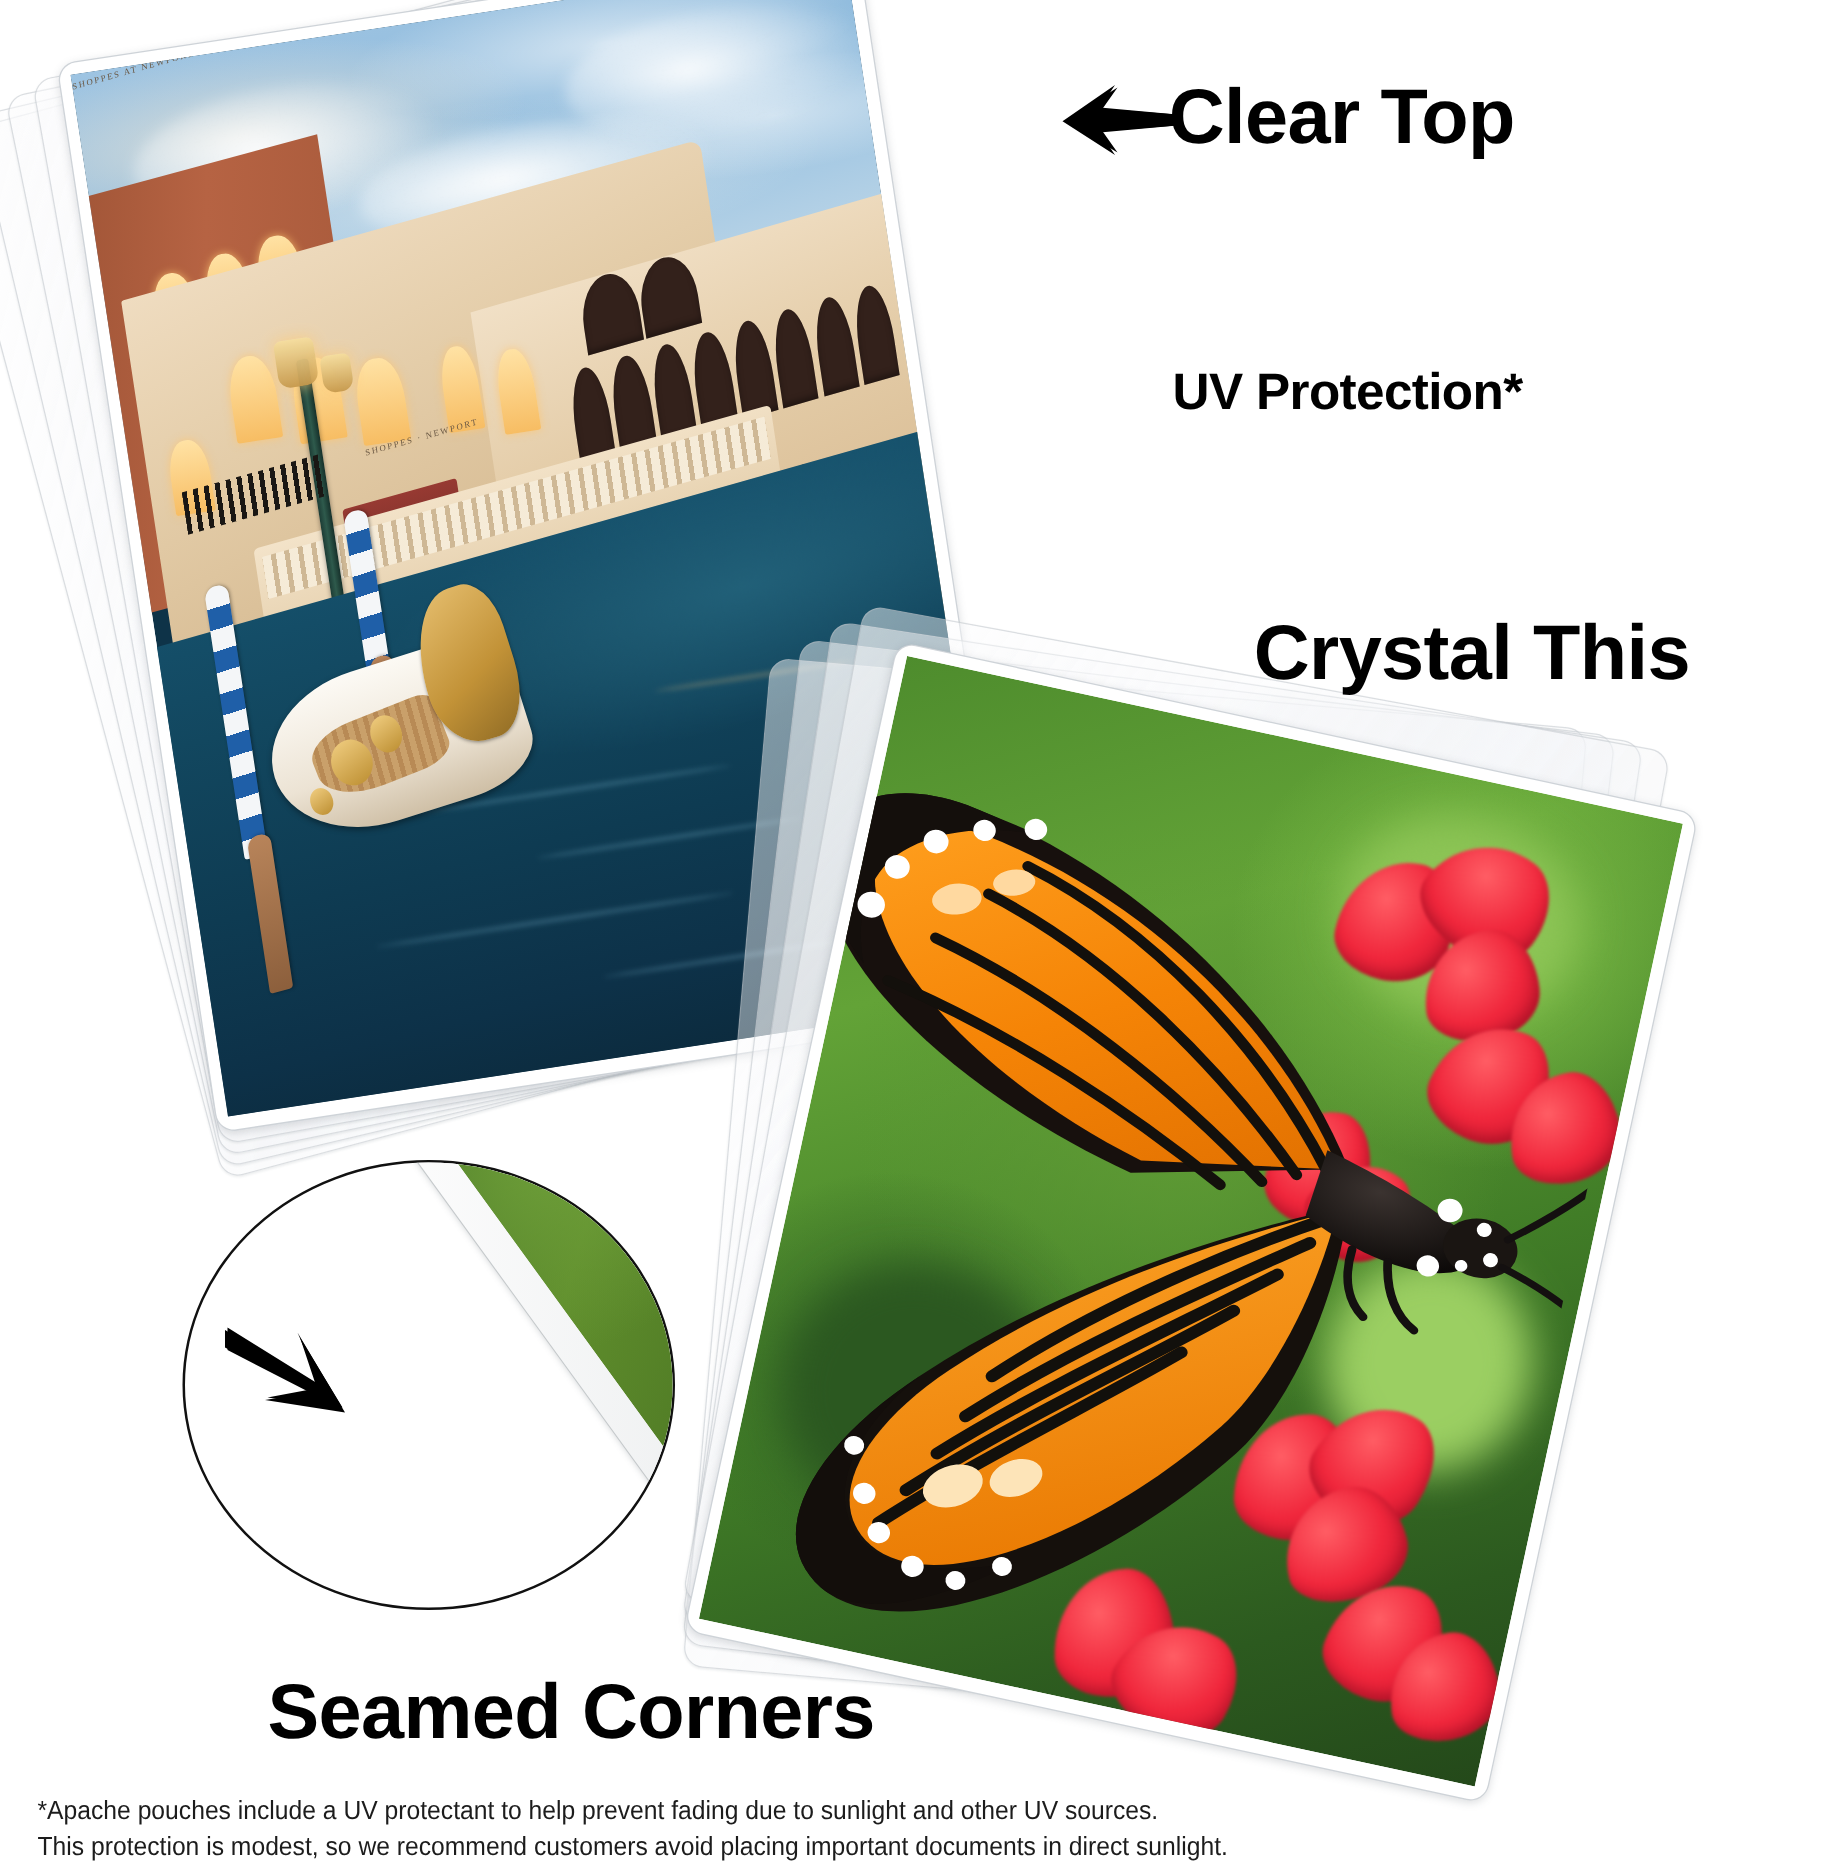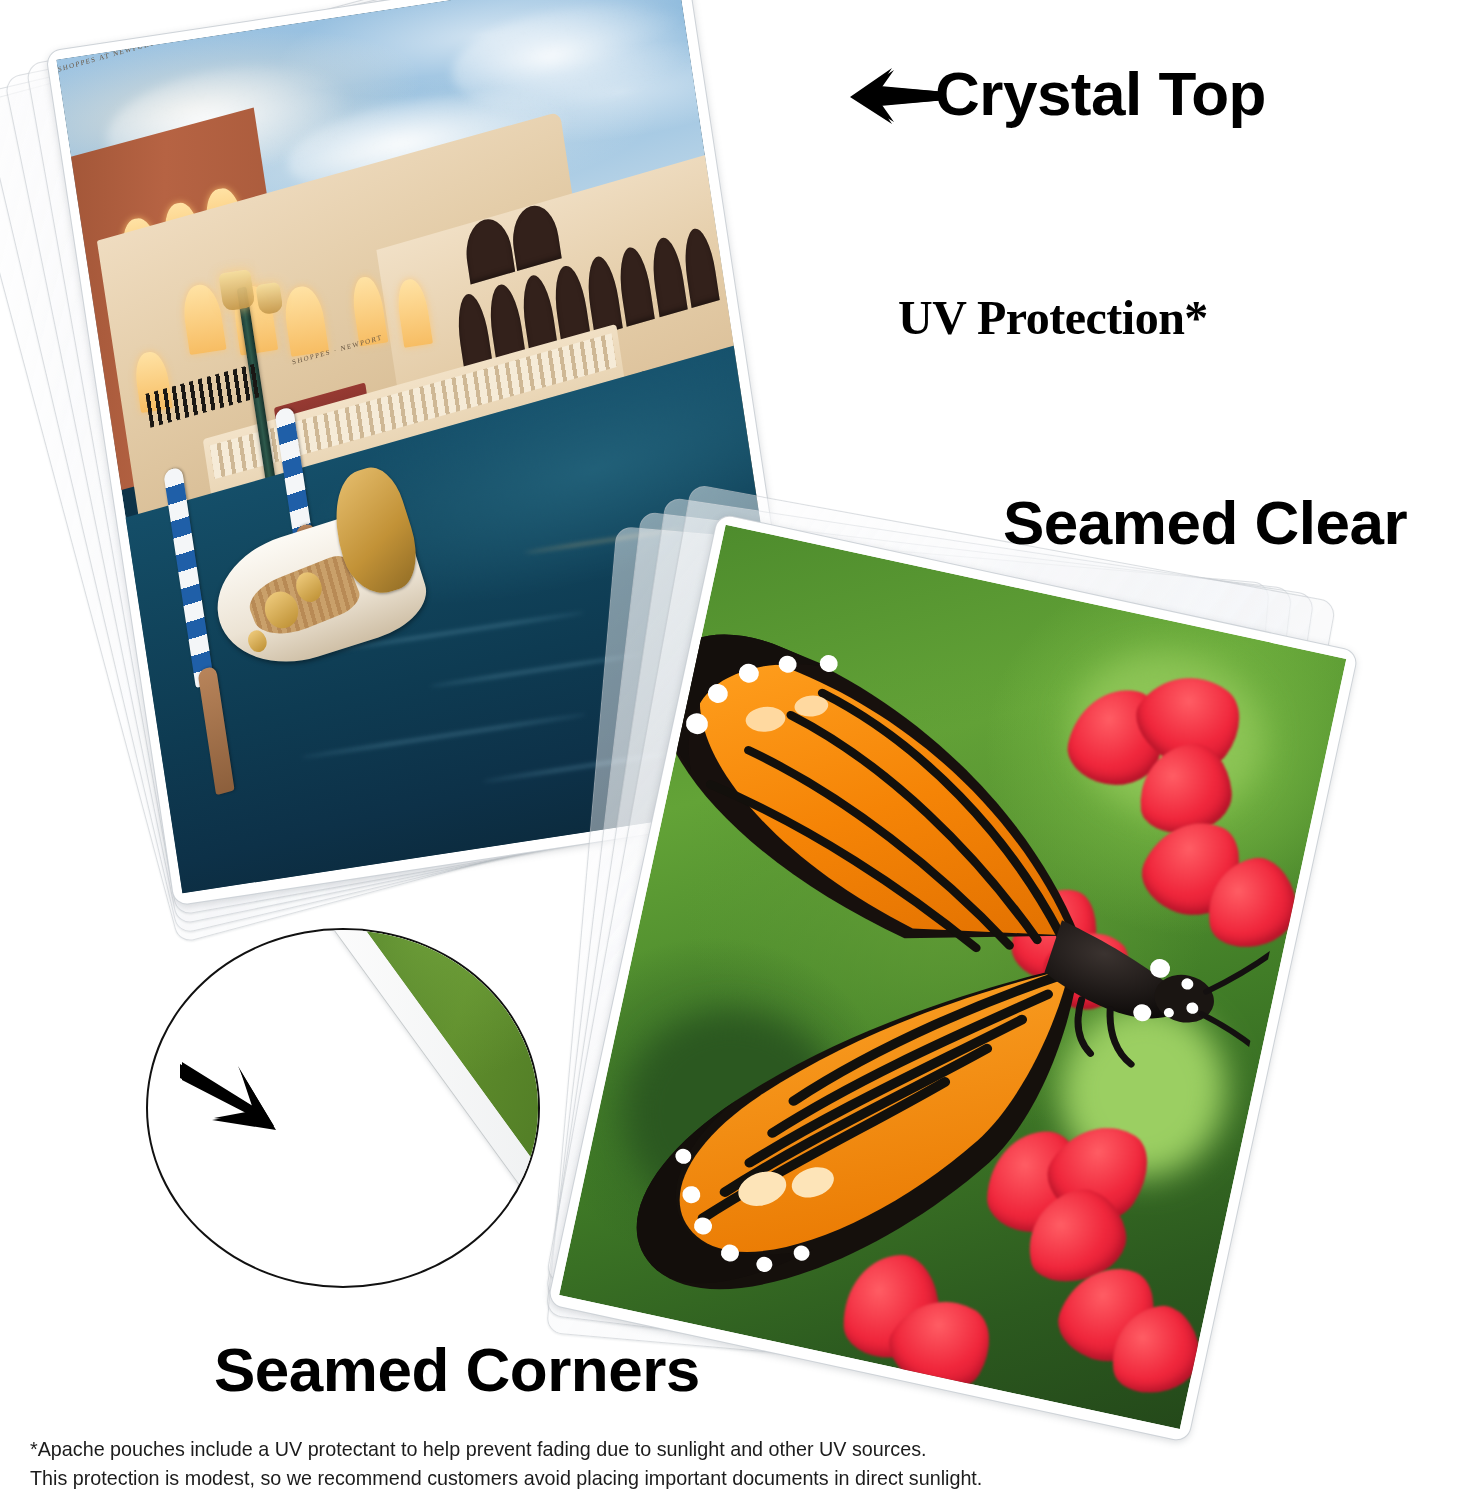--- a/index.html
+++ b/index.html
@@ -15,21 +15,21 @@
   
   .callout {
     position:absolute;
     font-family:"Liberation Sans", sans-serif;
     font-weight:bold;
     color:#000000;
     white-space:nowrap;
     letter-spacing:-0.5px;
   }
   #label-seamed-top { left:935px;  top:58px;   font-size:62px; }
-  #label-uv         { left:898px;  top:290px;  font-size:48px;font-family:Liberation Serif, serif; }
+  #label-uv         { left:938px;  top:290px;  font-size:41px; }
   #label-crystal    { left:1003px; top:487px;  font-size:62px; }
   #label-round      { left:214px;  top:1334px; font-size:62px; }
 
   .arrow-svg { position:absolute; overflow:visible; }
   #arrow-seamed { left:848px; top:66px; width:100px; height:62px; }
   #arrow-round  { left:178px; top:1048px; width:112px; height:84px; }
 
   
   #footnote {
     position:absolute; left:30px; top:1434px;
@@ -527,25 +527,25 @@
   <svg class="arrow-svg" id="arrow-round" viewBox="0 0 112 84">
     <path d="M2 16 L74 58 L62 22 L96 78 L36 70 L68 64 L2 30 Z" fill="#000000"></path>
     <path d="M4 14 L78 60 L60 18 L98 82 L34 72 L70 66 L4 32 Z" fill="#000000"></path>
   </svg>
 
   <svg class="arrow-svg" id="arrow-seamed" viewBox="0 0 100 62">
     <path d="M98 26 L32 20 L44 2 L2 31 L44 58 L32 40 L98 34 Z" fill="#000000"></path>
     <path d="M98 26 L34 21 L46 4 L4 31 L46 56 L34 39 L98 34 Z" fill="#000000"></path>
   </svg>
 
-  <div class="callout" id="label-seamed-top">Crystal Top</div>
+  <div class="callout" id="label-seamed-top">Clear Top</div>
 
   <div class="callout" id="label-uv">UV Protection*</div>
 
-  <div class="callout" id="label-crystal">Seamed Clear</div>
+  <div class="callout" id="label-crystal">Crystal This</div>
 
   <div class="callout" id="label-round">Seamed Corners</div>
 
   <div id="footnote">
     <div>*Apache pouches include a UV protectant to help prevent fading due to sunlight and other UV sources.</div>
     <div>This protection is modest, so we recommend customers avoid placing important documents in direct sunlight.</div>
   </div>
 
 </div>
 

